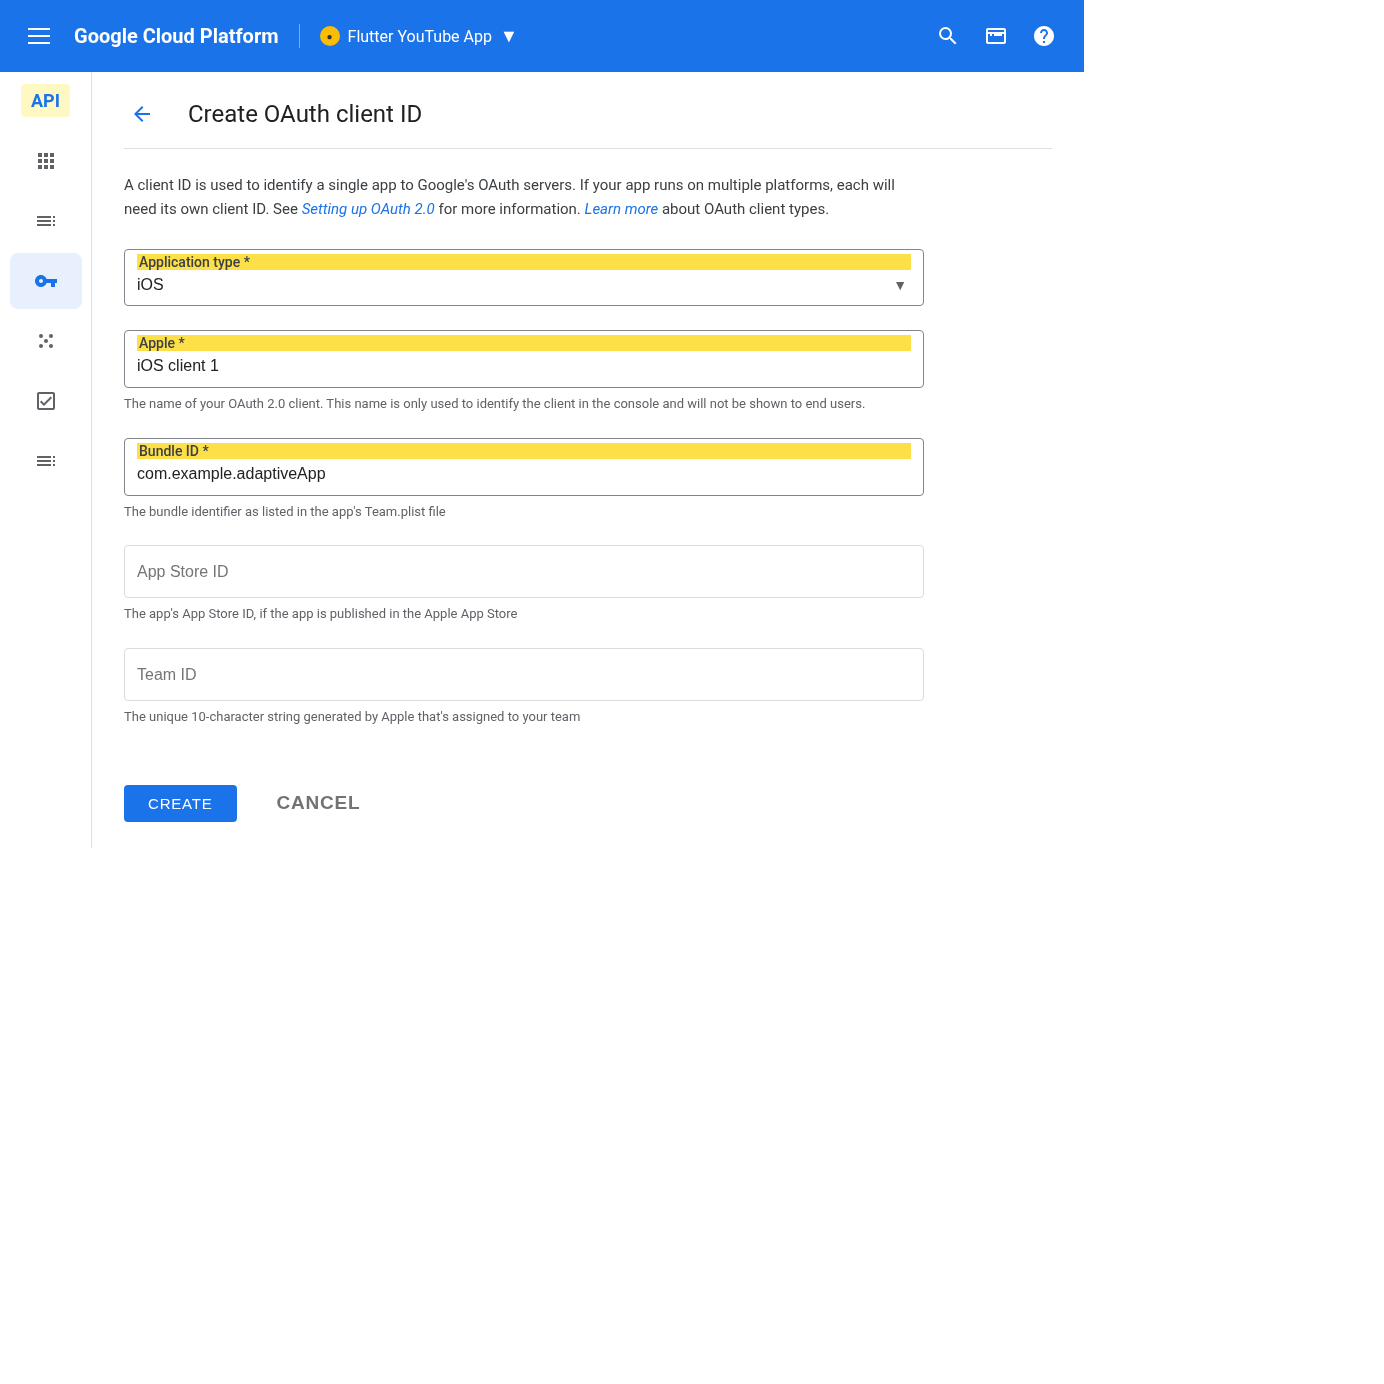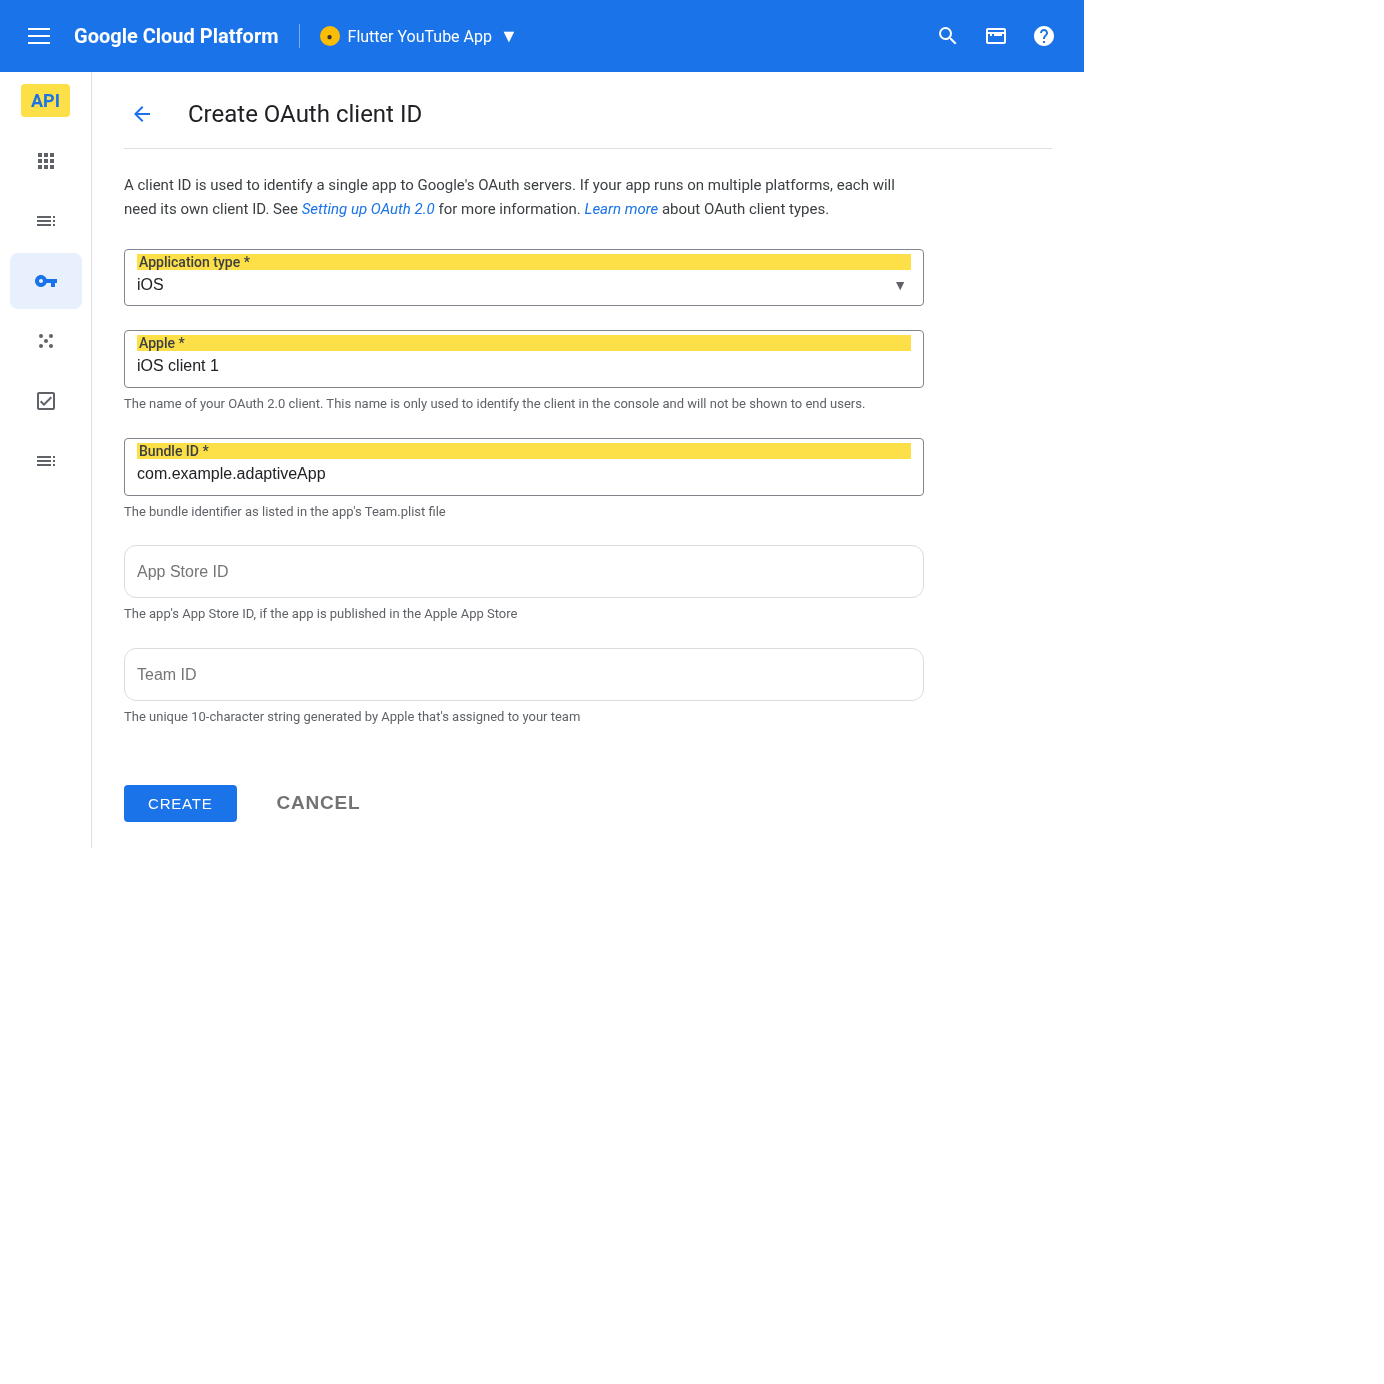--- a/index.html
+++ b/index.html
@@ -38,21 +38,21 @@
       width: 92px;
       background: #fff;
       border-right: 1px solid #e0e0e0;
       display: flex;
       flex-direction: column;
       align-items: center;
       padding-top: 12px;
       gap: 4px;
     }
     .sidebar-api-badge {
-      background: #fde047;
+      background: #fef9c3;
       color: #1a73e8;
       font-weight: 700;
       font-size: 18px;
       padding: 6px 10px;
       border-radius: 4px;
       margin-bottom: 12px;
     }
     .sidebar-item {
       width: 72px;
       height: 56px;
@@ -162,21 +162,21 @@
       padding: 4px 0;
     }
     .field-hint {
       font-size: 13px;
       color: #5f6368;
       margin-top: 6px;
       line-height: 1.5;
     }
     .field-placeholder-container {
       border: 1px solid #dadce0;
-      border-radius: 12px;
+      border-radius: 4px;
       padding: 16px 12px;
       background: #fff;
     }
     .field-placeholder-input {
       width: 100%;
       border: none;
       outline: none;
       font-size: 16px;
       color: #80868b;
       background: transparent;

